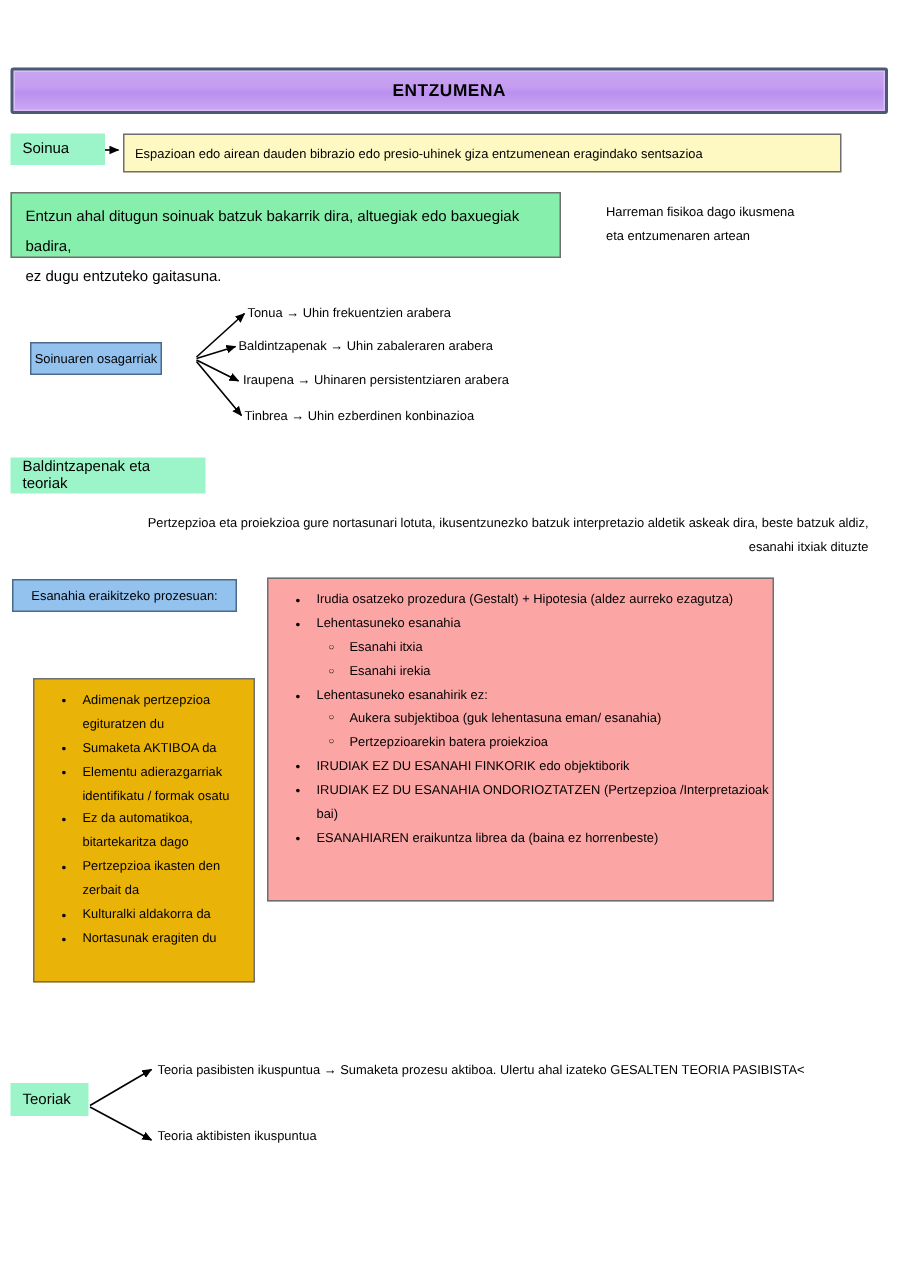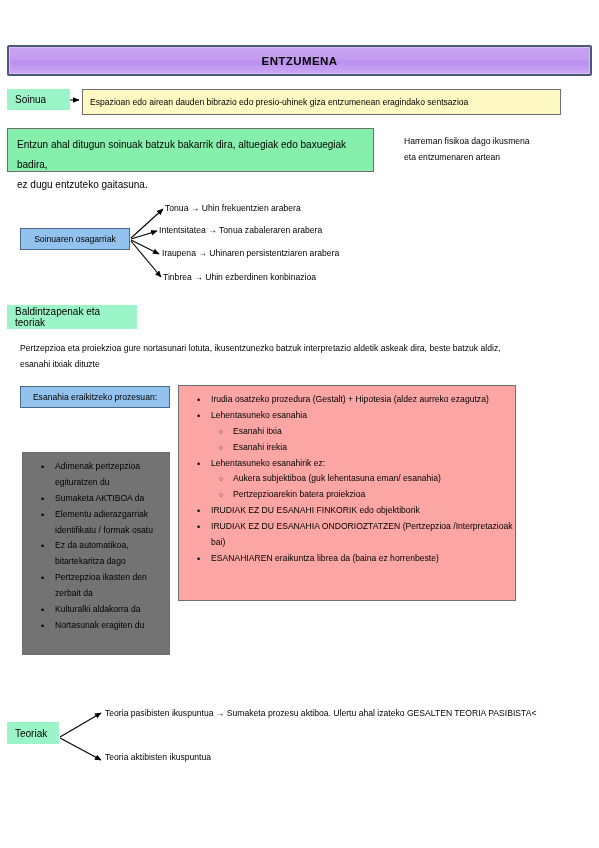--- a/index.html
+++ b/index.html
@@ -140,31 +140,31 @@
   .branch-label {
     position: absolute;
     font-size: 8.6px;
     white-space: nowrap;
   }
 
   .center-para {
     position: absolute;
     left: 20px; top: 340px;
     width: 559px;
-    text-align: left;
+    text-align: right;
     font-size: 8.6px;
     line-height: 1.9;
   }
 
   .left-bullets {
     position: absolute;
     left: 22px; top: 452px;
     width: 148px; height: 203px;
     border: 1.2px solid #6f6f6f;
-    background: #737373;
+    background: #eab308;
     padding-top: 6px;
   }
   .right-bullets {
     position: absolute;
     left: 178px; top: 385px;
     width: 338px; height: 216px;
     border: 1.2px solid #6f6f6f;
     background: #fca5a5;
     padding-top: 6px;
   }
@@ -189,39 +189,39 @@
   <div class="entzun-box">
     <div>Entzun ahal ditugun soinuak batzuk bakarrik dira, altuegiak edo baxuegiak badira,</div>
     <div>ez dugu entzuteko gaitasuna.</div>
   </div>
 
   <div class="plain-text" style="left:404px; top:134px;">
     <div>Harreman fisikoa dago ikusmena</div>
     <div>eta entzumenaren artean</div>
   </div>
 
-  <div class="blue-box" style="left:20px; top:228px; width:110px; height:22px;">
+  <div class="blue-box" style="left:20px; top:228px; width:88px; height:22px;">
     <span>Soinuaren osagarriak</span>
   </div>
 
   <div class="branch-label" style="left:165px; top:203px;">Tonua → Uhin frekuentzien arabera</div>
-  <div class="branch-label" style="left:159px; top:225px;">Intentsitatea → Tonua zabaleraren arabera</div>
+  <div class="branch-label" style="left:159px; top:225px;">Baldintzapenak → Uhin zabaleraren arabera</div>
   <div class="branch-label" style="left:162px; top:248px;">Iraupena → Uhinaren persistentziaren arabera</div>
   <div class="branch-label" style="left:163px; top:272px;">Tinbrea → Uhin ezberdinen konbinazioa</div>
 
   <div class="green-box" style="left:7px; top:305px; width:130px; height:24px;">
     <span>Baldintzapenak eta teoriak</span>
   </div>
 
   <div class="center-para">
     <div>Pertzepzioa eta proiekzioa gure nortasunari lotuta, ikusentzunezko batzuk interpretazio aldetik askeak dira, beste batzuk aldiz,</div>
     <div>esanahi itxiak dituzte</div>
   </div>
 
-  <div class="blue-box" style="left:20px; top:386px; width:150px; height:22px;">
+  <div class="blue-box" style="left:8px; top:386px; width:150px; height:22px;">
     <span>Esanahia eraikitzeko prozesuan:</span>
   </div>
 
   <div class="left-bullets">
     <ul class="blist" id="left-bullets">
         <li>Adimenak pertzepzioa egituratzen du</li>
         <li>Sumaketa AKTIBOA da</li>
         <li>Elementu adierazgarriak identifikatu / formak osatu</li>
         <li>Ez da automatikoa, bitartekaritza dago</li>
         <li>Pertzepzioa ikasten den zerbait da</li>

